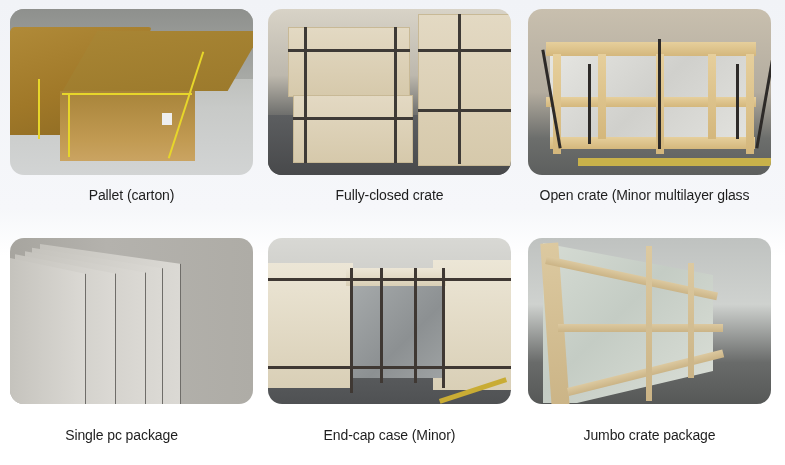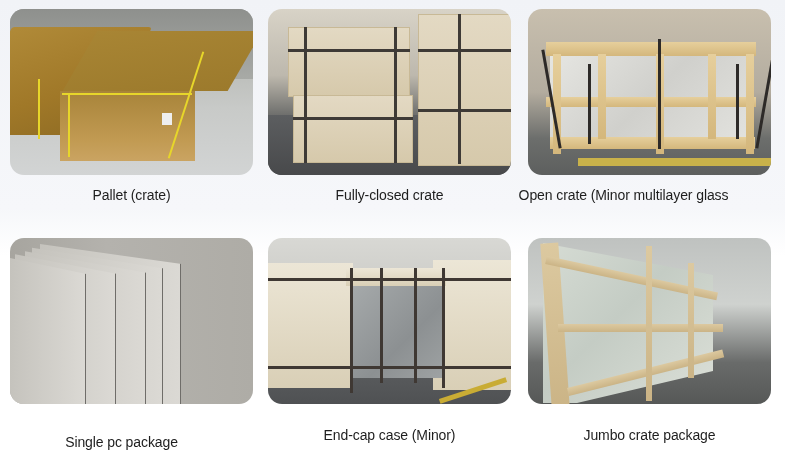--- a/index.html
+++ b/index.html
@@ -76,21 +76,21 @@
   <div class="wall"></div>
   <div class="box1"></div>
   <div class="box2top"></div>
   <div class="box2front"></div>
   <div class="strap" style="left:52px;top:84px;width:130px;height:2px;"></div>
   <div class="strap" style="left:175px;top:40px;width:2px;height:112px;transform:rotate(18deg);"></div>
   <div class="strap" style="left:58px;top:84px;width:2px;height:64px;"></div>
   <div class="strap" style="left:28px;top:70px;width:2px;height:60px;"></div>
   <div class="label"></div>
 </div>
-<div class="caption" style="left:10px;top:186px;width:243px;">Pallet (crate)</div>
+<div class="caption" style="left:10px;top:186px;width:243px;">Pallet (carton)</div>
 
 <div class="tile" id="t2">
   <div class="floor"></div>
   <div class="crate" style="left:150px;top:5px;width:95px;height:150px;"></div>
   <div class="crate" style="left:20px;top:18px;width:120px;height:68px;"></div>
   <div class="crate" style="left:25px;top:86px;width:118px;height:66px;"></div>
   <div class="band" style="left:20px;top:40px;width:122px;height:3px;"></div>
   <div class="band" style="left:25px;top:108px;width:120px;height:3px;"></div>
   <div class="band" style="left:36px;top:18px;width:3px;height:136px;"></div>
   <div class="band" style="left:126px;top:18px;width:3px;height:136px;"></div>
@@ -110,32 +110,32 @@
   <div class="wood" style="left:128px;top:45px;width:8px;height:100px;"></div>
   <div class="wood" style="left:180px;top:45px;width:8px;height:85px;"></div>
   <div class="wood" style="left:218px;top:45px;width:8px;height:100px;"></div>
   <div class="strap" style="left:22px;top:40px;height:100px;transform:rotate(-10deg);"></div>
   <div class="strap" style="left:60px;top:55px;height:80px;"></div>
   <div class="strap" style="left:130px;top:30px;height:110px;"></div>
   <div class="strap" style="left:208px;top:55px;height:75px;"></div>
   <div class="strap" style="left:236px;top:40px;height:100px;transform:rotate(10deg);"></div>
   <div class="yellow"></div>
 </div>
-<div class="caption" style="left:492px;top:186px;width:263px;">
+<div class="caption" style="left:513px;top:186px;width:263px;">
   <div>Open crate (Minor multilayer glass</div>
 </div>
 
 <div class="tile" id="t4">
   <div class="sheet" style="left:30px;top:16px;width:140px;height:150px;transform:skewY(8deg);"></div>
   <div class="sheet" style="left:22px;top:20px;width:130px;height:150px;transform:skewY(9deg);"></div>
   <div class="sheet" style="left:15px;top:24px;width:120px;height:150px;transform:skewY(10deg);"></div>
   <div class="sheet" style="left:5px;top:26px;width:100px;height:150px;transform:skewY(11deg);"></div>
   <div class="sheet" style="left:0px;top:28px;width:75px;height:150px;transform:skewY(12deg);"></div>
 </div>
-<div class="caption" style="left:0px;top:426px;width:243px;margin-top:7px;">Single pc package</div>
+<div class="caption" style="left:0px;top:426px;width:243px;">Single pc package</div>
 
 <div class="tile" id="t5">
   <div class="crate" style="left:0px;top:25px;width:85px;height:125px;"></div>
   <div class="crate" style="left:165px;top:22px;width:80px;height:130px;"></div>
   <div class="crate" style="left:78px;top:30px;width:100px;height:18px;"></div>
   <div class="glass" style="left:82px;top:48px;width:92px;height:92px;"></div>
   <div class="band" style="left:0px;top:40px;width:245px;height:3px;"></div>
   <div class="band" style="left:0px;top:128px;width:245px;height:3px;"></div>
   <div class="band" style="left:82px;top:30px;width:3px;height:125px;"></div>
   <div class="band" style="left:112px;top:30px;width:3px;height:115px;"></div>

